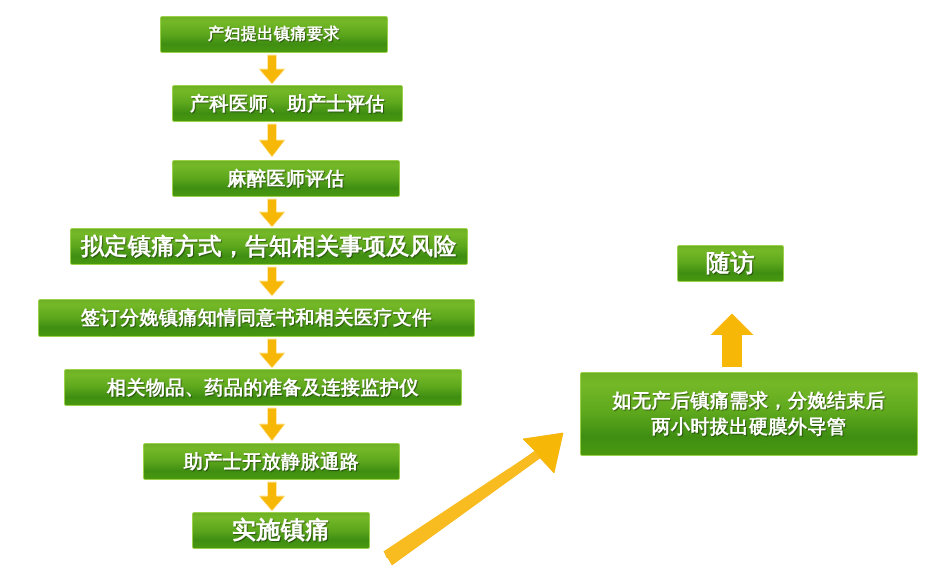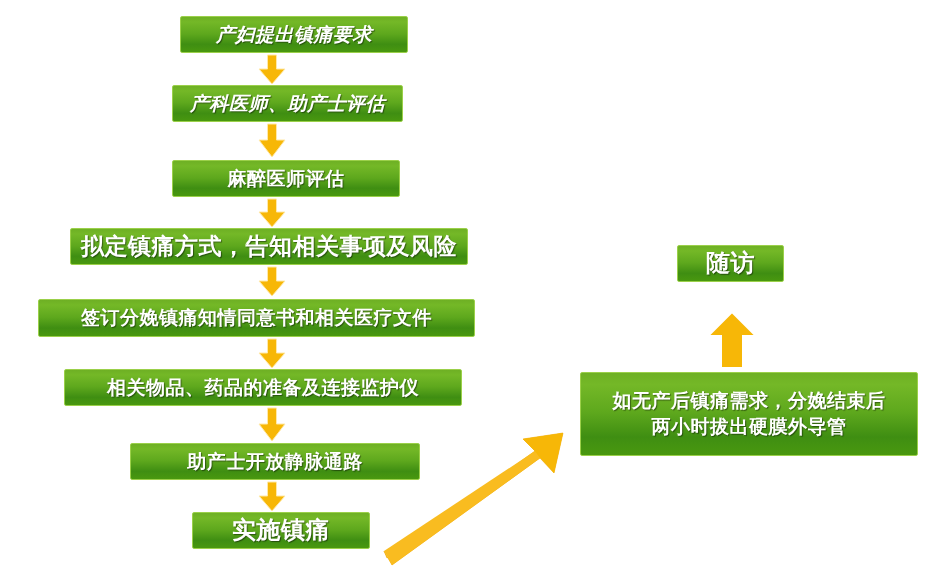--- a/index.html
+++ b/index.html
@@ -63,31 +63,31 @@
   }
   .arrow-diag {
     position: absolute;
   }
 </style>
 </head>
 <body>
 
 <div id="canvas">
 
-  <div class="node" style="left:180px; top:16px; width:228px; height:37px; font-size:19px;font-style:italic;">
+  <div class="node" style="left:160px; top:16px; width:228px; height:37px; font-size:16px;">
     <span class="line">产妇提出镇痛要求</span>
   </div>
 
   <div class="arrow-down" style="left:257px; top:55px; width:30px; height:30px;">
     <svg viewBox="0 0 30 30" preserveAspectRatio="none">
       <polygon points="10.5,0 19.5,0 19.5,14 28,14 15,29 2,14 10.5,14" fill="#f7b707" stroke="#ffe9a8" stroke-width="1"></polygon>
     </svg>
   </div>
 
-  <div class="node" style="left:172px; top:85px; width:231px; height:37px; font-size:19px;font-style:italic;">
+  <div class="node" style="left:172px; top:85px; width:231px; height:37px; font-size:19px;">
     <span class="line">产科医师、助产士评估</span>
   </div>
 
   <div class="arrow-down" style="left:257px; top:124px; width:30px; height:34px;">
     <svg viewBox="0 0 30 34" preserveAspectRatio="none">
       <polygon points="10.5,0 19.5,0 19.5,16 28,16 15,33 2,16 10.5,16" fill="#f7b707" stroke="#ffe9a8" stroke-width="1"></polygon>
     </svg>
   </div>
 
   <div class="node" style="left:172px; top:160px; width:228px; height:37px; font-size:19px;text-align:center;">
@@ -123,21 +123,21 @@
   <div class="node" style="left:64px; top:369px; width:398px; height:37px; font-size:19px;">
     <span class="line">相关物品、药品的准备及连接监护仪</span>
   </div>
 
   <div class="arrow-down" style="left:257px; top:408px; width:30px; height:34px;">
     <svg viewBox="0 0 30 34" preserveAspectRatio="none">
       <polygon points="10.5,0 19.5,0 19.5,16 28,16 15,33 2,16 10.5,16" fill="#f7b707" stroke="#ffe9a8" stroke-width="1"></polygon>
     </svg>
   </div>
 
-  <div class="node" style="left:130px; top:443px; width:290px; height:37px; font-size:19px;">
+  <div class="node" style="left:143px; top:443px; width:257px; height:37px; font-size:19px;">
     <span class="line">助产士开放静脉通路</span>
   </div>
 
   <div class="arrow-down" style="left:257px; top:482px; width:30px; height:30px;">
     <svg viewBox="0 0 30 30" preserveAspectRatio="none">
       <polygon points="10.5,0 19.5,0 19.5,14 28,14 15,29 2,14 10.5,14" fill="#f7b707" stroke="#ffe9a8" stroke-width="1"></polygon>
     </svg>
   </div>
 
   <div class="node" style="left:192px; top:512px; width:178px; height:37px; font-size:24px;">

